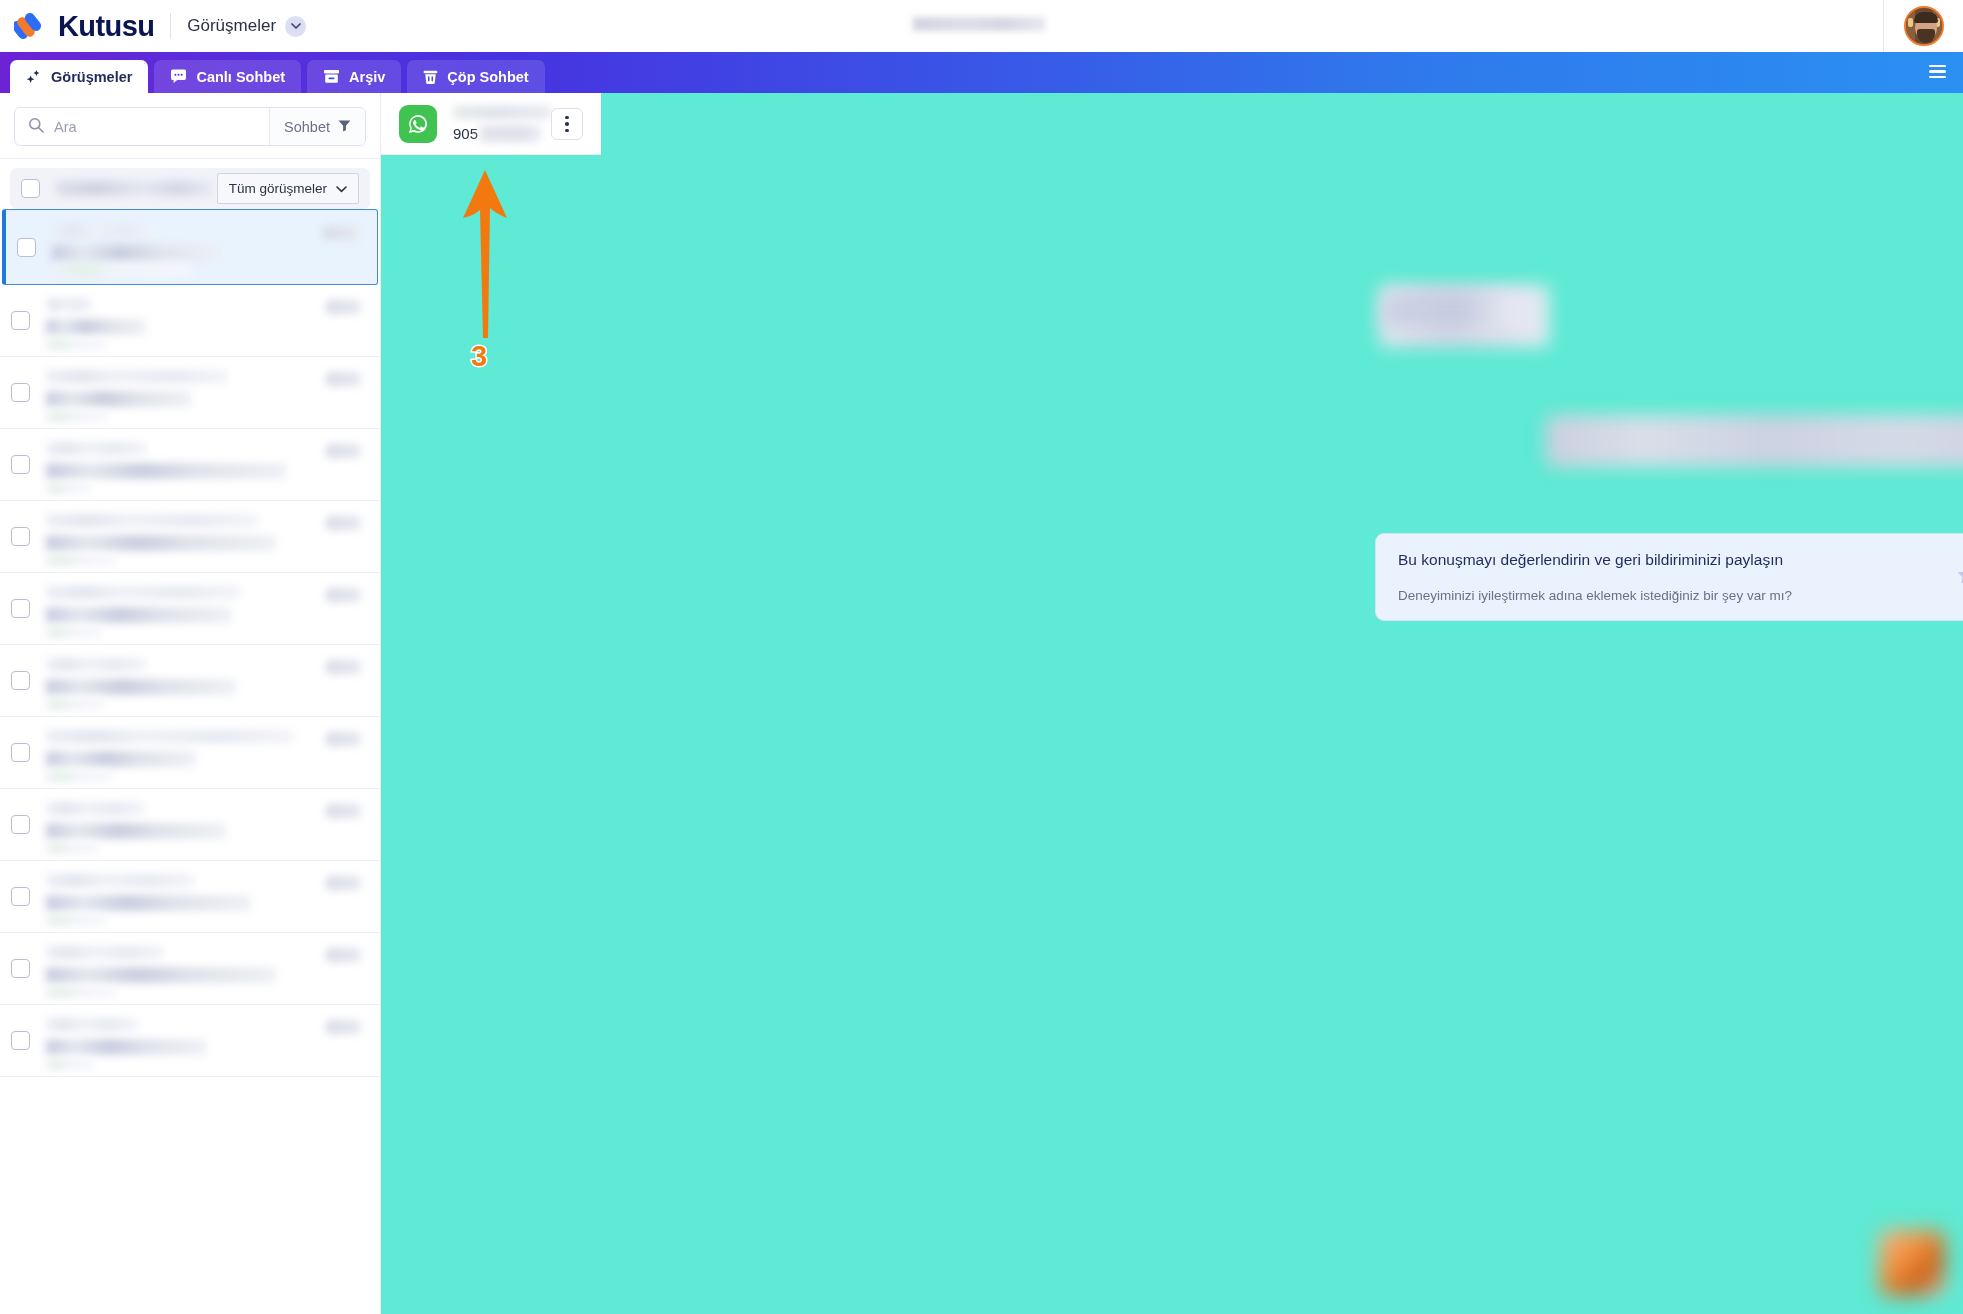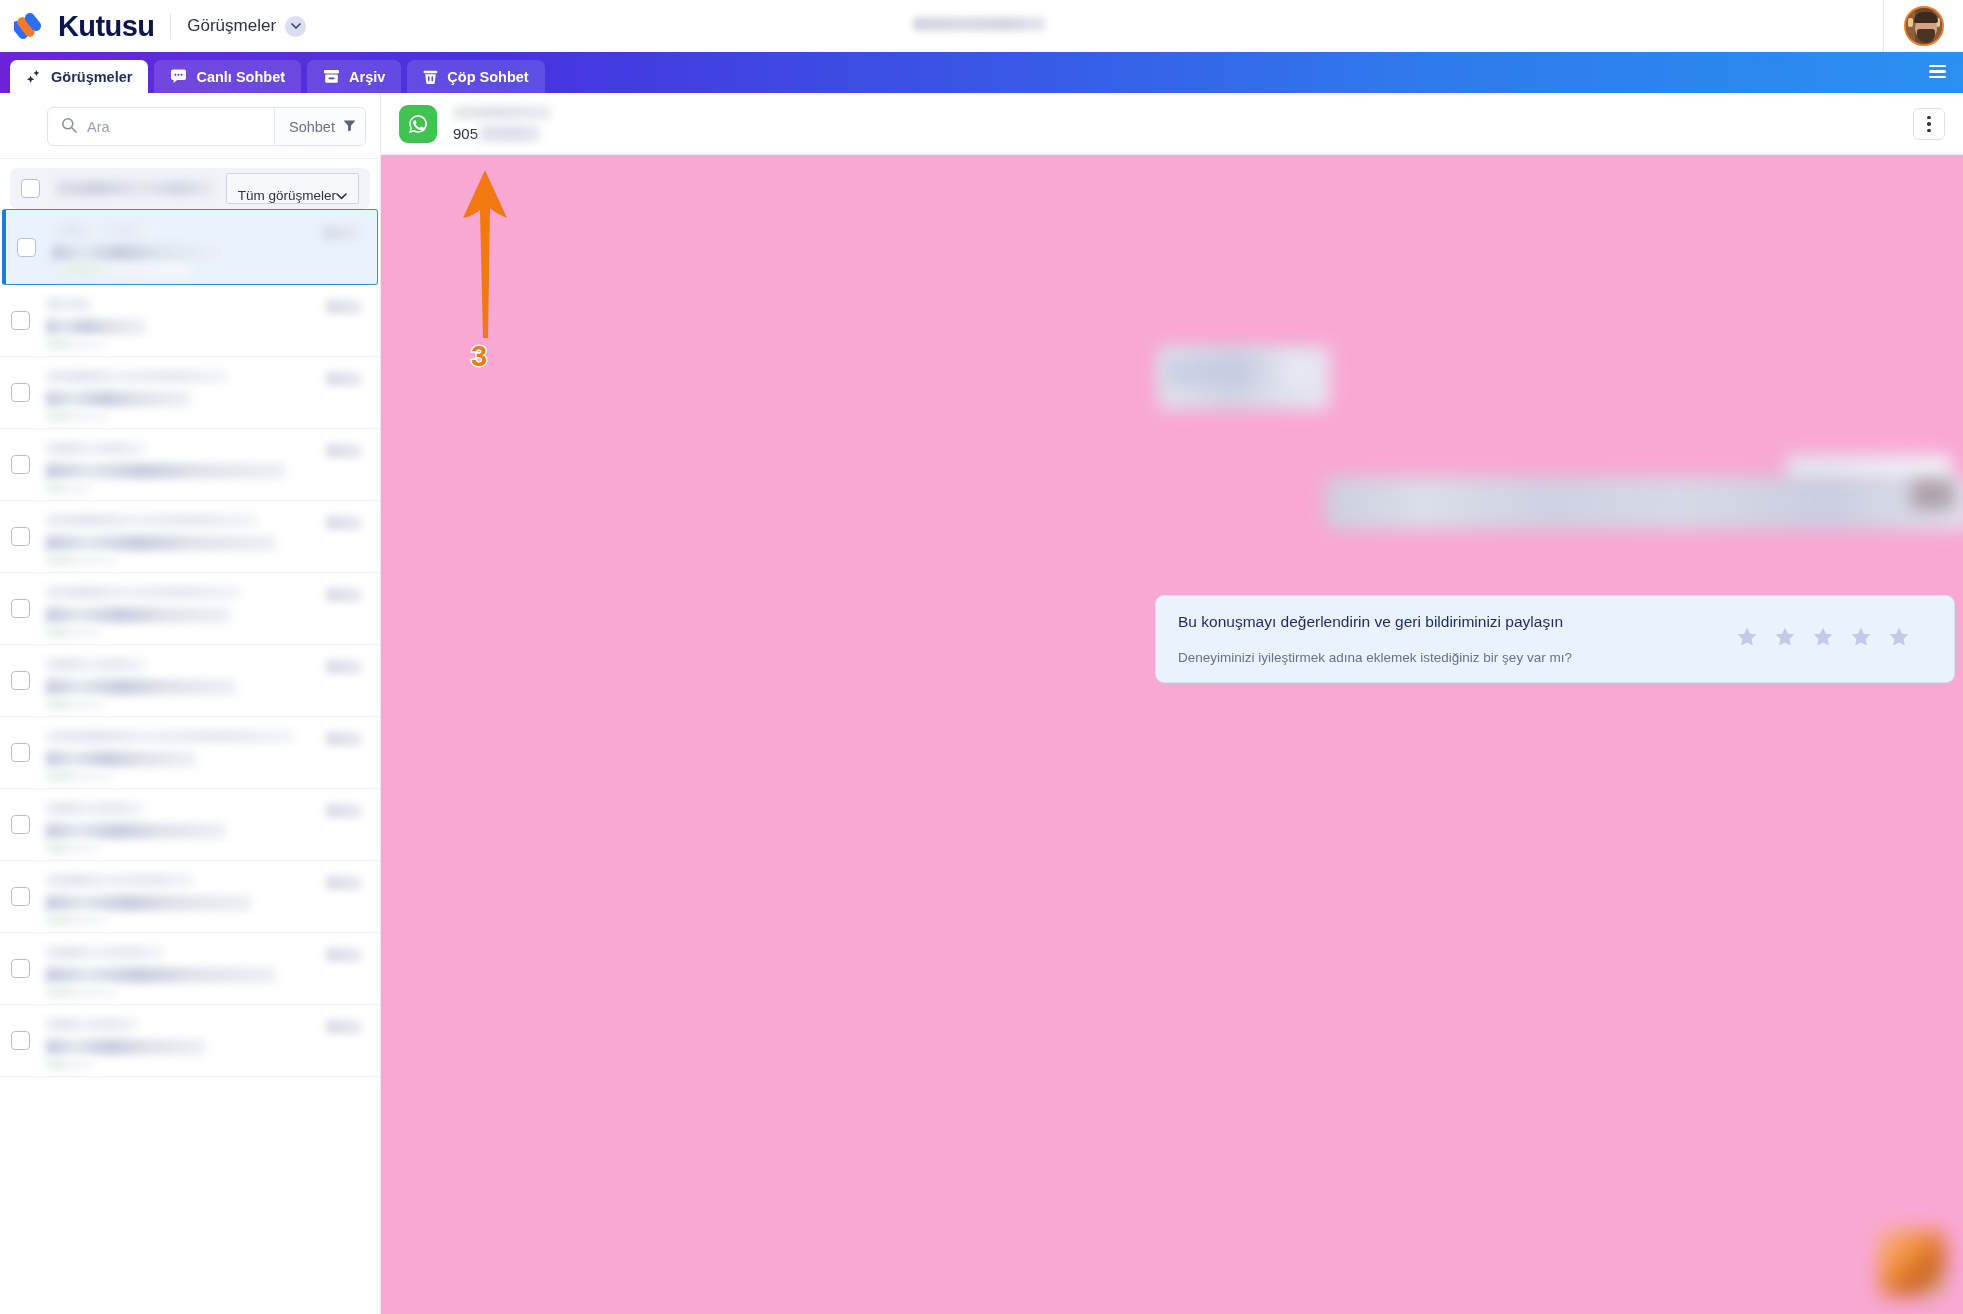--- a/index.html
+++ b/index.html
@@ -82,21 +82,21 @@
 
   
   .body-split { display: flex; height: 1221px; }
 
   
   .leftcol {
     width: 381px; border-right: 1px solid #e8eaf2;
     background: #fff; display: flex; flex-direction: column;
     position: relative;
   }
-  .searchrow { padding: 14px 14px 12px 14px; margin-left: 33px; }
+  .searchrow { padding: 14px 14px 12px 14px; }
   .searchbox {
     height: 39px; border: 1px solid #dfe2ee; border-radius: 6px;
     display: flex; align-items: center; overflow: hidden; background: #fff;
   }
   .searchbox .mag { margin: 0 10px 0 13px; flex: 0 0 auto; }
   .searchbox input {
     flex: 1; border: 0; outline: 0; font-size: 14.5px; color: #2b3245;
     font-family: "Liberation Sans", sans-serif; background: transparent;
   }
   .searchbox input::placeholder { color: #9aa0b4; }
@@ -115,21 +115,21 @@
     width: 19px; height: 19px; border: 1.6px solid #b9bed3; border-radius: 4px;
     background: #fff; flex: 0 0 auto; cursor: pointer;
   }
   .blurline { border-radius: 3px; filter: blur(4.2px); }
   .sa-blur {
     margin-left: 16px; width: 158px; height: 15px;
     background: linear-gradient(90deg,#dcdee8 0%,#cfd2e0 26%,#e4e6ee 55%,#d2d5e3 78%,#e9ebf2 100%);
   }
   .allconv {
     margin-left: auto; height: 31px; border: 1px solid #cfd3e4; border-radius: 2px;
-    display: flex; align-items: flex-end; padding: 0 11px;
+    display: flex; align-items: center; gap: 9px; padding: 0 11px;
     font-size: 13.5px; color: #2b3245; background: #f7f8fc; cursor: pointer;
   }
 
   .convlist { flex: 1; overflow: hidden; position: relative; }
   .convitem {
     position: relative; height: 72px; display: flex; align-items: center;
     padding: 0 11px; border-bottom: 1px solid #eef0f6; cursor: pointer;
     background: #fff;
   }
   .convitem.selected {
@@ -144,21 +144,21 @@
   .ci-time {
     position: absolute; right: 8px; top: 6px; height: 14px; width: 35px;
     border-radius: 3px; filter: blur(4px);
     background: linear-gradient(90deg,#d8dae6 0%,#e6e8f0 100%);
   }
   .g1 { background: linear-gradient(90deg,#eceef6 0%,#e2e4ee 20%,#eef0f6 40%,#e6e8f1 70%,#f3f4f9 100%); }
   .g2 { background: linear-gradient(90deg,#c7cae0 0%,#e3e8ee 18%,#c9cddf 40%,#dfe2ea 62%,#eef0f5 100%); }
   .g3 { background: linear-gradient(90deg,#eef1f6 0%,#e3f0e6 22%,#f2f3f8 46%,#f6f7fb 100%); }
 
   
-  .rightcol { flex: 1; display: flex; flex-direction: column; background: #f9a8d4; }
+  .rightcol { flex: 1; display: flex; background: #5eead4; }
   .conv-header {
     height: 62px; background: #fff; border-bottom: 1px solid #e8eaf2;
     display: flex; align-items: center; padding: 0 18px; position: relative;
   }
   .wa-badge {
     width: 38px; height: 38px; border-radius: 9px; background: #41c352;
     display: flex; align-items: center; justify-content: center; flex: 0 0 auto;
   }
   .conv-ident { margin-left: 16px; position: relative; height: 40px; width: 130px; }
   .ci-name-blur {

